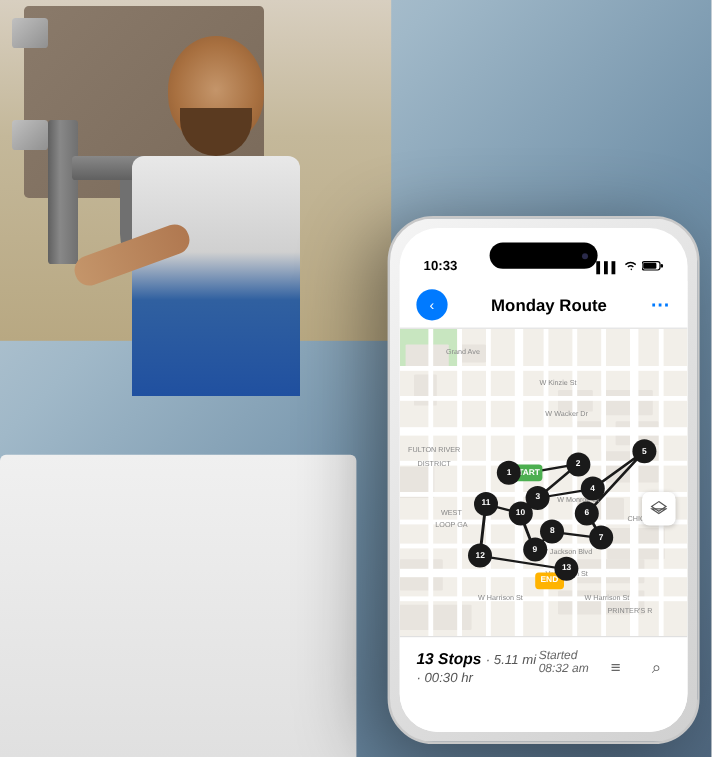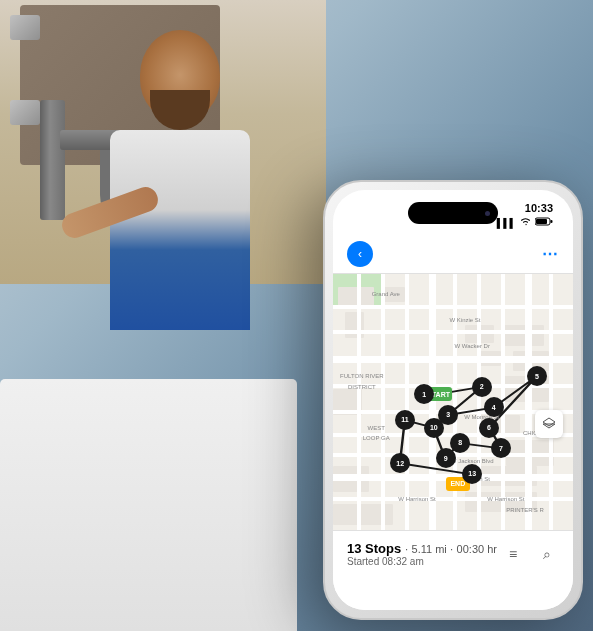--- a/index.html
+++ b/index.html
@@ -177,21 +177,20 @@
     
     .status-bar {
       position: absolute;
       top: 0; left: 0; right: 0;
       height: 44px;
       display: flex;
       align-items: flex-end;
       justify-content: space-between;
       padding: 12px 20px 6px;
       z-index: 9;
-      flex-direction: column;
     }
 
     .status-time {
       font-size: 11px;
       font-weight: 600;
       color: #000;
     }
 
     .status-icons {
       display: flex;
@@ -325,21 +324,22 @@
     }
 
     .bottom-main-row {
       display: flex;
       align-items: center;
       justify-content: space-between;
     }
 
     .stops-info {
       display: flex;
-      flex-direction: column;
+      flex-direction: row;
+      font-style: italic;
     }
 
     .stops-count {
       font-size: 13px;
       font-weight: 700;
       color: #000;
     }
 
     .stops-sub {
       font-size: 10px;
@@ -434,20 +434,21 @@
               <rect x="0" y="1" width="15" height="7" rx="2" fill="none" stroke="#000" stroke-width="1"></rect>
               <rect x="15.5" y="3" width="2" height="3" rx="1" fill="#000"></rect>
               <rect x="1" y="2" width="11" height="5" rx="1" fill="#000"></rect>
             </svg>
           </span>
         </div>
       </div>
 
       <div class="nav-bar">
         <div class="nav-back">‹</div>
+        <span class="nav-title">Monday Route</span>
         <span class="nav-more">⋯</span>
       </div>
 
       <div class="map-area">
         <div class="map-bg">
 
           <div class="block" style="top:5%;left:2%;width:15%;height:8%;"></div>
           <div class="block" style="top:5%;left:20%;width:10%;height:6%;"></div>
           <div class="block" style="top:15%;left:5%;width:8%;height:10%;"></div>
           <div class="block" style="top:20%;left:55%;width:12%;height:7%;"></div>

